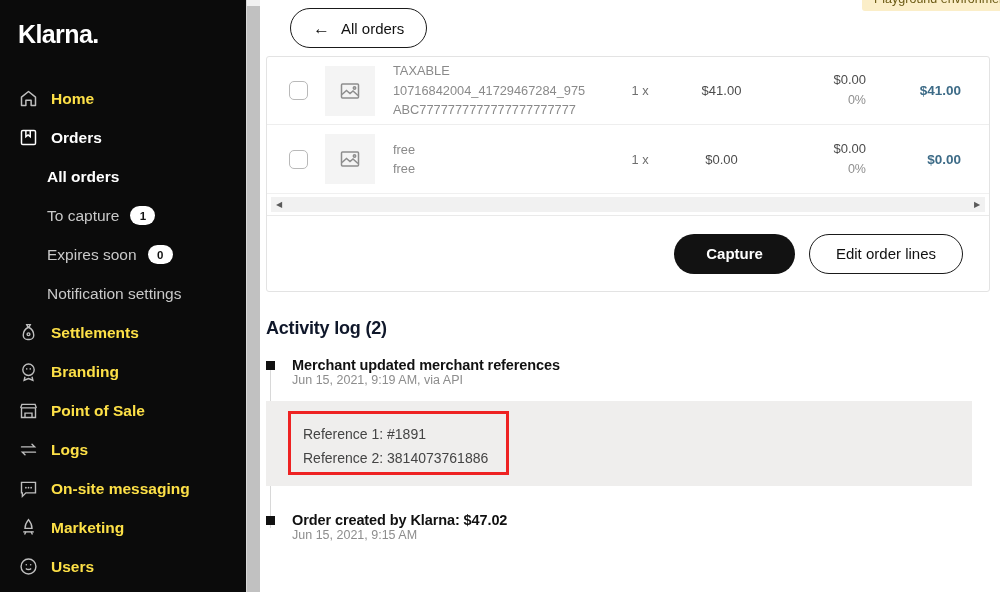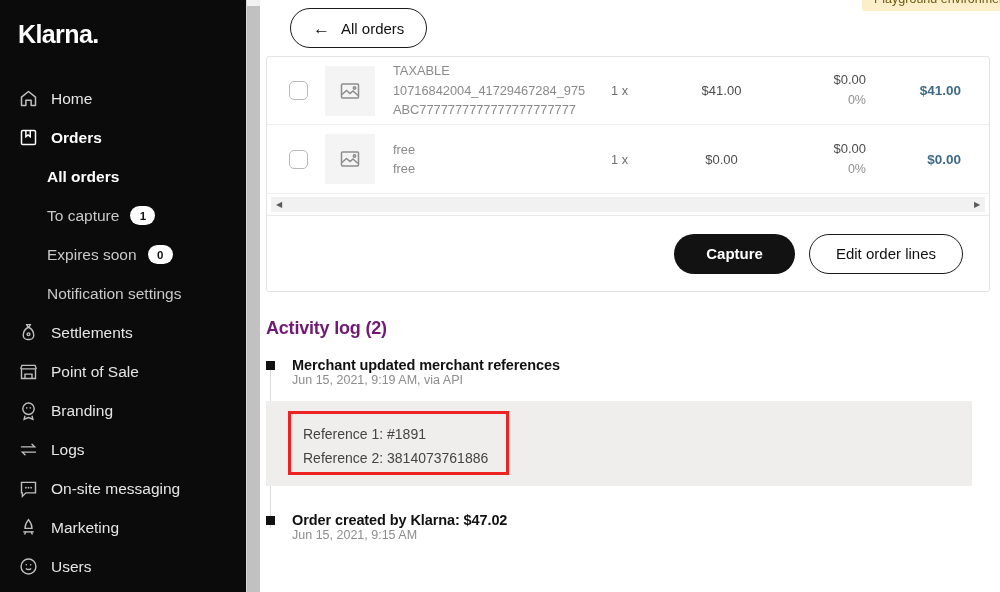--- a/index.html
+++ b/index.html
@@ -20,21 +20,21 @@
     overflow: hidden;
   }
   .brand {
     font-size: 25px; font-weight: bold; letter-spacing: -0.6px;
     padding: 10px 0 0 18px; color: #fff;
   }
   .nav { margin-top: 30px; }
   .nav-item {
     display: flex; align-items: center;
     height: 39px; padding-left: 16px;
-    color: #e5e5e5; font-size: 15.5px;
+    color: #fde047; font-size: 15.5px; font-weight: bold;
   }
   .nav-item.active { color: #ffffff; font-weight: bold; }
   .nav-icon {
     width: 24px; height: 24px; flex: 0 0 24px;
     margin-right: 11px;
     display: flex; align-items: center; justify-content: center;
   }
   .nav-icon svg { display: block; }
   .nav-sub {
     padding-left: 47px; height: 39px;
@@ -147,21 +147,21 @@
   }
   .desc {
     margin-left: 18px;
     width: 218px; flex: 0 0 218px;
     font-size: 12.8px; color: #8a8a8a; line-height: 1.52;
     overflow: hidden; white-space: nowrap;
   }
   .desc .d1 { color: #8a8a8a; }
   .qty {
     width: 58px; flex: 0 0 58px;
-    text-align: left;
+    text-align: center;
     font-size: 12.8px; color: #6f6f6f;
   }
   .price {
     width: 105px; flex: 0 0 105px;
     text-align: center;
     font-size: 13px; color: #4c4c4c;
   }
   .taxcol {
     width: 92px; flex: 0 0 92px;
     text-align: right;
@@ -220,21 +220,21 @@
     font-size: 15px;
     cursor: pointer;
   }
 
   
   .activity {
     margin-top: 26px;
     padding-left: 6px;
   }
   .activity-title {
-    font-size: 18px; font-weight: bold; color: #701a75;
+    font-size: 18px; font-weight: bold; color: #0f172a;
     letter-spacing: -0.2px;
   }
   .timeline {
     margin-top: 18px;
     position: relative;
     padding-left: 26px;
   }
   .tl-line {
     position: absolute; left: 4px; top: 10px; bottom: 14px;
     width: 1px; background: #d8d8d8;
@@ -319,38 +319,38 @@
               <path d="M12 6c-4 2-6 5-6 9a5 5 0 0 0 5 5h2a5 5 0 0 0 5-5c0-4-2-7-6-9z"></path>
               <circle cx="12" cy="14" r="1.6"></circle>
             </svg>
         </span>
         <span>Settlements</span>
       </div>
 
       <div class="nav-item">
         <span class="nav-icon">
           <svg width="21" height="21" viewBox="0 0 24 24" fill="none" stroke="#bfbfbf" stroke-width="1.6">
-              <path d="M4 9h16v11H4z"></path>
-              <path d="M3 9l1.5-4h15L21 9"></path>
-              <path d="M8 20v-5h8v5"></path>
-            </svg>
-        </span>
-        <span>Point of Sale</span>
-      </div>
-
-      <div class="nav-item">
-        <span class="nav-icon">
-          <svg width="21" height="21" viewBox="0 0 24 24" fill="none" stroke="#bfbfbf" stroke-width="1.6">
               <circle cx="12" cy="10" r="6.5"></circle>
               <path d="M8 18l-1 4 5-2 5 2-1-4"></path>
               <circle cx="10" cy="9" r="0.9" fill="#bfbfbf" stroke="none"></circle>
               <circle cx="14" cy="9" r="0.9" fill="#bfbfbf" stroke="none"></circle>
             </svg>
         </span>
         <span>Branding</span>
+      </div>
+
+      <div class="nav-item">
+        <span class="nav-icon">
+          <svg width="21" height="21" viewBox="0 0 24 24" fill="none" stroke="#bfbfbf" stroke-width="1.6">
+              <path d="M4 9h16v11H4z"></path>
+              <path d="M3 9l1.5-4h15L21 9"></path>
+              <path d="M8 20v-5h8v5"></path>
+            </svg>
+        </span>
+        <span>Point of Sale</span>
       </div>
 
       <div class="nav-item">
         <span class="nav-icon">
           <svg width="21" height="21" viewBox="0 0 24 24" fill="none" stroke="#bfbfbf" stroke-width="1.6" stroke-linecap="round">
               <path d="M4 9h15l-3-3"></path>
               <path d="M20 15H5l3 3"></path>
             </svg>
         </span>
         <span>Logs</span>

